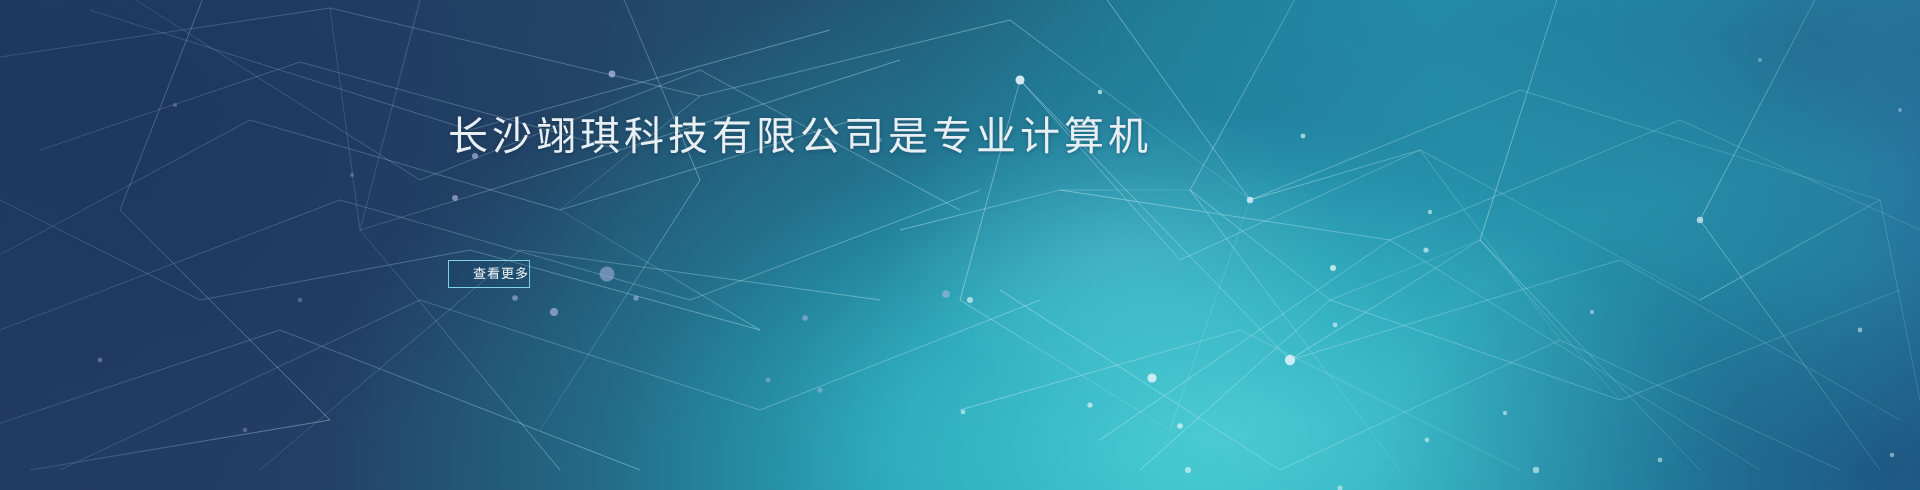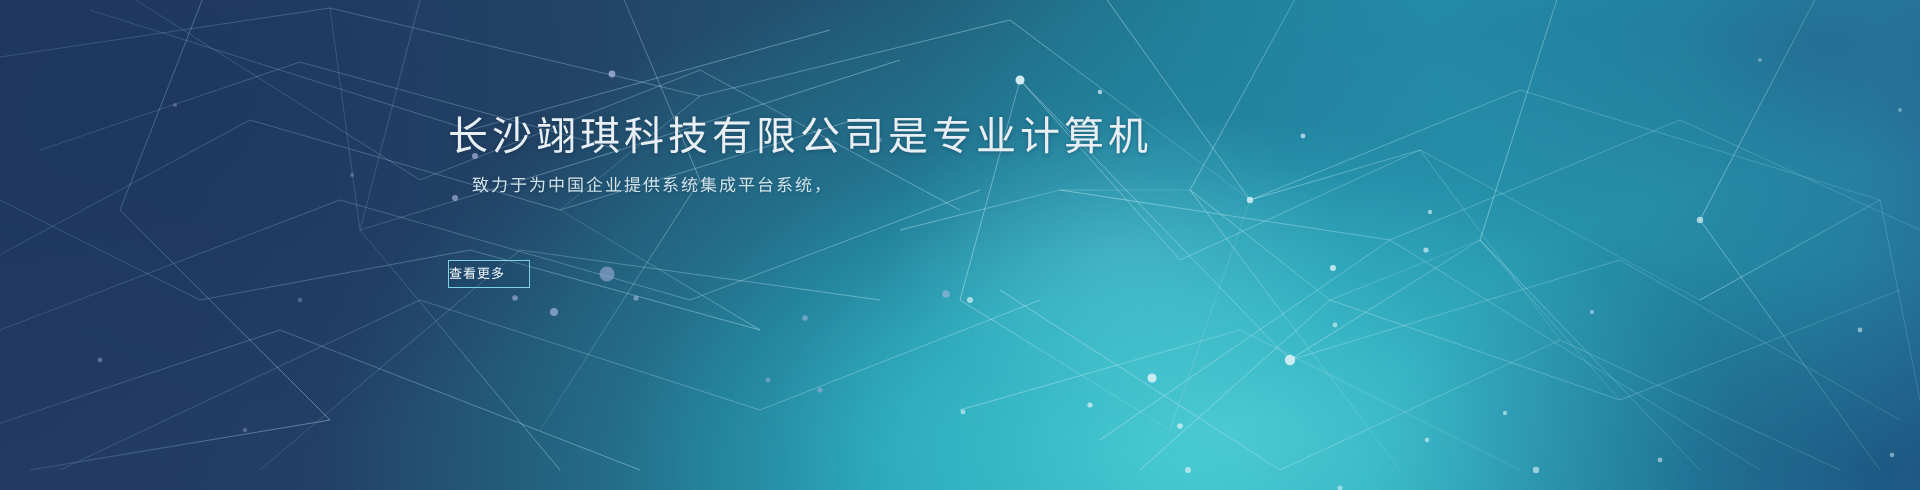--- a/index.html
+++ b/index.html
@@ -76,21 +76,21 @@
   .cta-row{
     position:absolute;
     left:0px;
     top:148px;
   }
   .cta{
     display:inline-block;
     width:82px;
     height:28px;
     line-height:26px;
-    text-align:left;
+    text-align:right;
     border:1px solid #7fd3de;
     color:#eef6f8;
     font-size:13px;
     letter-spacing:1px;
     background:rgba(20,60,95,0.12);
     text-decoration:none;
     cursor:pointer;
     user-select:none;
   }
 </style>
@@ -203,20 +203,19 @@
       <circle cx="880" cy="140" r="2.2" opacity="0.45"></circle>
     </g>
   </svg>
 
   <div class="content">
 
     <div class="headline">
       <span class="l1">长沙翊琪科技有限公司是专业计算机</span>
     </div>
 
-    <div class="sub sub-1">致力于为中国企业提供系统集成平台系统，</div>
 
     <div class="cta-row">
       <a href="#" class="cta">查看更多</a>
     </div>
 
   </div>
 </div>
 
 </body></html>

